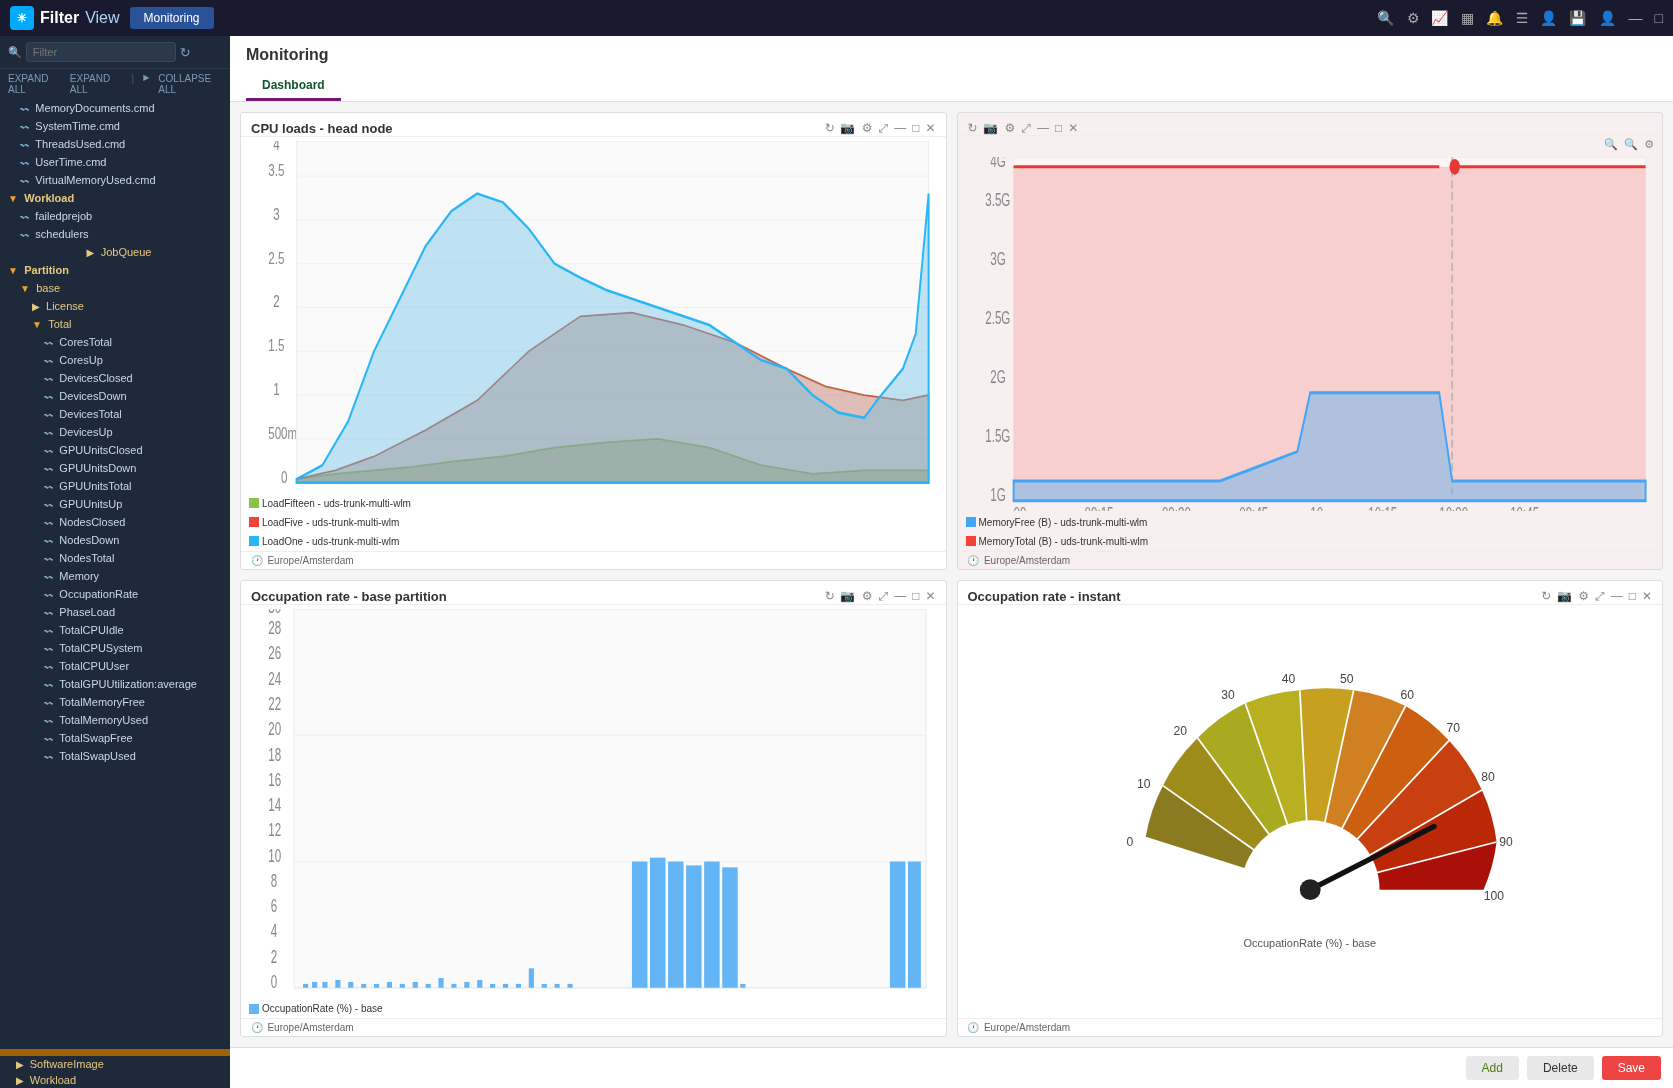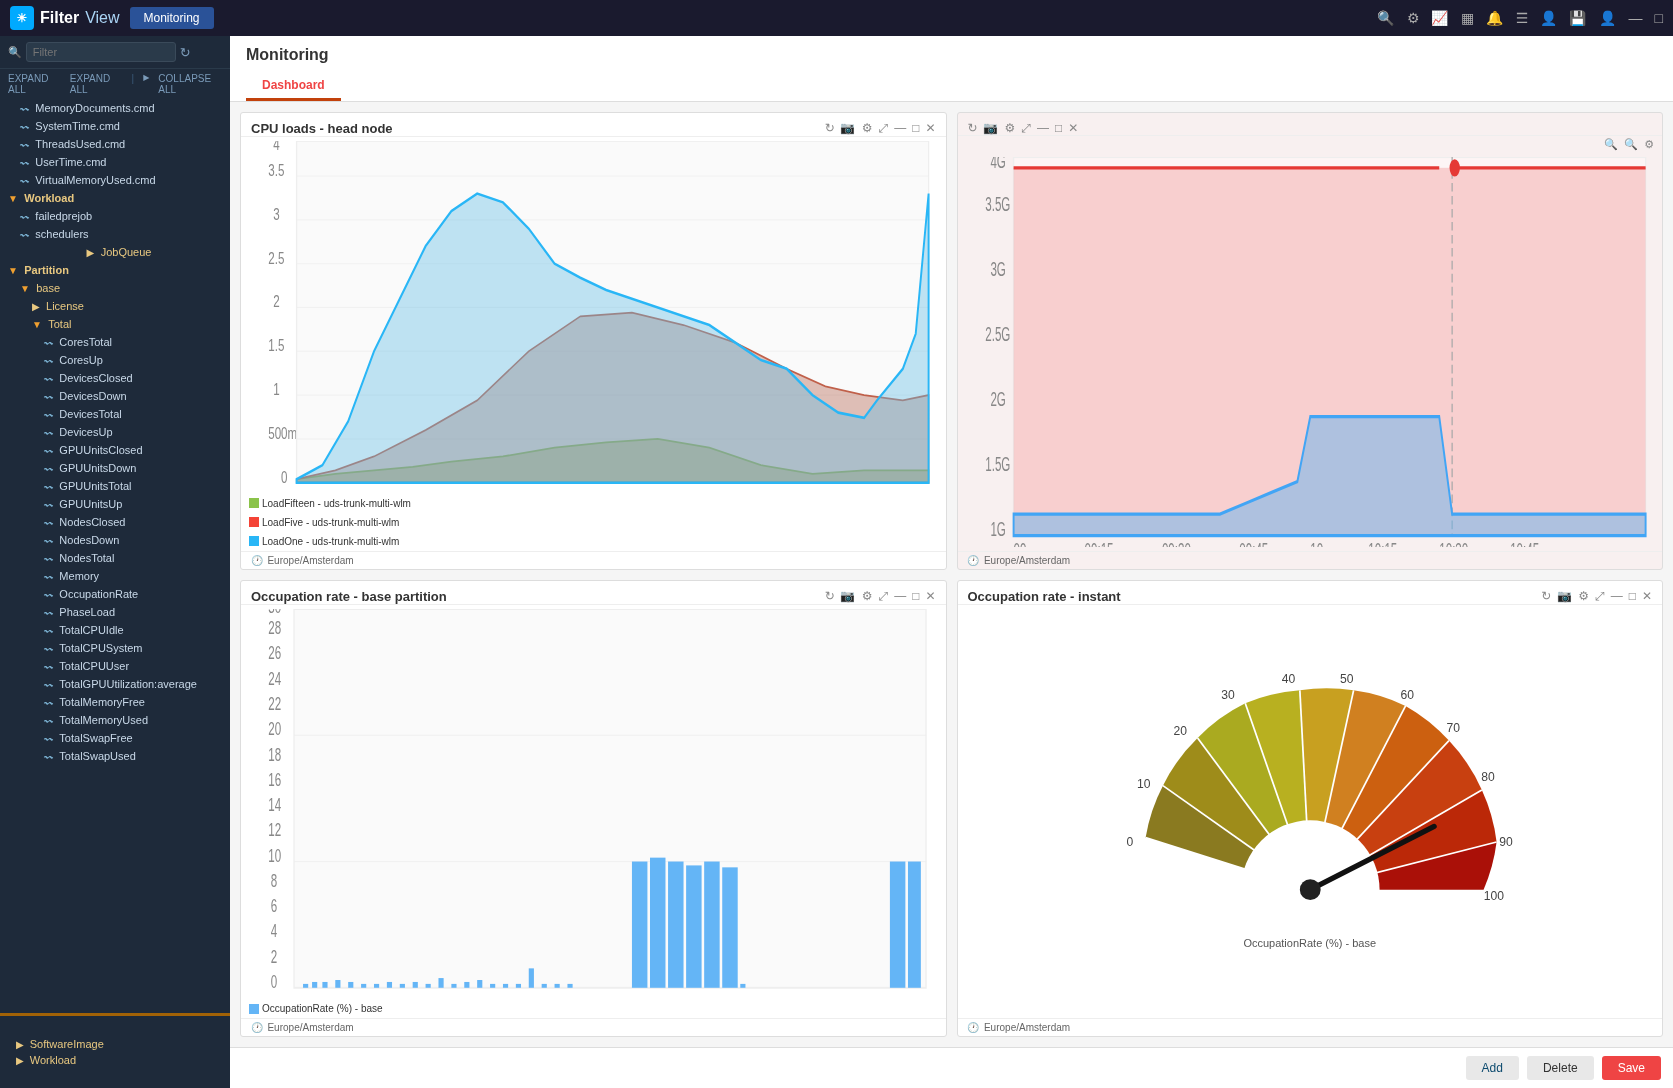--- a/index.html
+++ b/index.html
@@ -93,22 +93,22 @@
     }
     .tree-level-0 { padding-left: 8px; }
     .tree-level-1 { padding-left: 20px; }
     .tree-level-2 { padding-left: 32px; }
     .tree-level-3 { padding-left: 44px; }
     .tree-icon { margin-right: 3px; font-size: 10px; }
     .tree-metric-icon { color: #7ab0d0; margin-right: 3px; font-size: 9px; }
     .tree-folder-open { color: #f0a030; }
     .tree-label { font-size: 11px; }
     .sidebar-bottom {
-      border-top: 3px solid #a16207;
-      padding: 20px 8px;
+      border-top: 7px solid #a16207;
+      padding: 0 8px;
       font-size: 11px;
     }
     .sidebar-bottom .tree-item { color: #c8d8e8; }
 
     
     .content-area {
       flex: 1;
       display: flex;
       flex-direction: column;
       background: #f5f5f5;
@@ -130,22 +130,22 @@
       gap: 0;
     }
     .tab {
       padding: 6px 16px;
       cursor: pointer;
       font-size: 12px;
       color: #555;
       border-bottom: 3px solid transparent;
     }
     .tab.active {
-      color: #ef4444;
-      border-bottom: 3px solid #c2410c;
+      color: #14532d;
+      border-bottom: 3px solid #701a75;
       font-weight: bold;
     }
 
     
     .dashboard {
       flex: 1;
       display: grid;
       grid-template-columns: 1fr 1fr;
       grid-template-rows: 1fr 1fr;
       gap: 0;
@@ -207,21 +207,21 @@
       gap: 8px;
       align-items: center;
     }
     .bottom-btn {
       padding: 5px 16px;
       border: none;
       border-radius: 3px;
       cursor: pointer;
       font-size: 12px;
     }
-    .btn-add { background: #e8e8e8; color: #0c4a6e; }
+    .btn-add { background: #e8e8e8; color: #4d7c0f; }
     .btn-delete { background: #e8e8e8; color: #333; }
     .btn-save { background: #ef4444; color: #fff; }
 
     
     svg { width: 100%; height: 100%; }
     .gauge-label {
       font-size: 11px;
       color: #555;
       margin-top: 4px;
     }
@@ -578,20 +578,30 @@
             <text x="40" y="185" font-size="9" fill="#888">09</text>
             <text x="95" y="185" font-size="9" fill="#888">09:15</text>
             <text x="155" y="185" font-size="9" fill="#888">09:30</text>
             <text x="215" y="185" font-size="9" fill="#888">09:45</text>
             <text x="270" y="185" font-size="9" fill="#888">10</text>
             <text x="315" y="185" font-size="9" fill="#888">10:15</text>
             <text x="370" y="185" font-size="9" fill="#888">10:30</text>
             <text x="425" y="185" font-size="9" fill="#888">10:45</text>
           </svg>
         </div>
+        <div class="chart-legend">
+          <div class="legend-item">
+            <span class="legend-dot" style="background:#42a5f5;"></span>
+            <span>MemoryFree (B) - uds-trunk-multi-wlm</span>
+          </div>
+          <div class="legend-item">
+            <span class="legend-dot" style="background:#f44336;"></span>
+            <span>MemoryTotal (B) - uds-trunk-multi-wlm</span>
+          </div>
+        </div>
         <div class="chart-footer">
           <span>🕐</span>
           <span>Europe/Amsterdam</span>
         </div>
       </div>
 
       <div class="chart-panel">
         <div class="chart-header">
           <span class="chart-title">Occupation rate - base partition</span>
           <div class="chart-controls">

